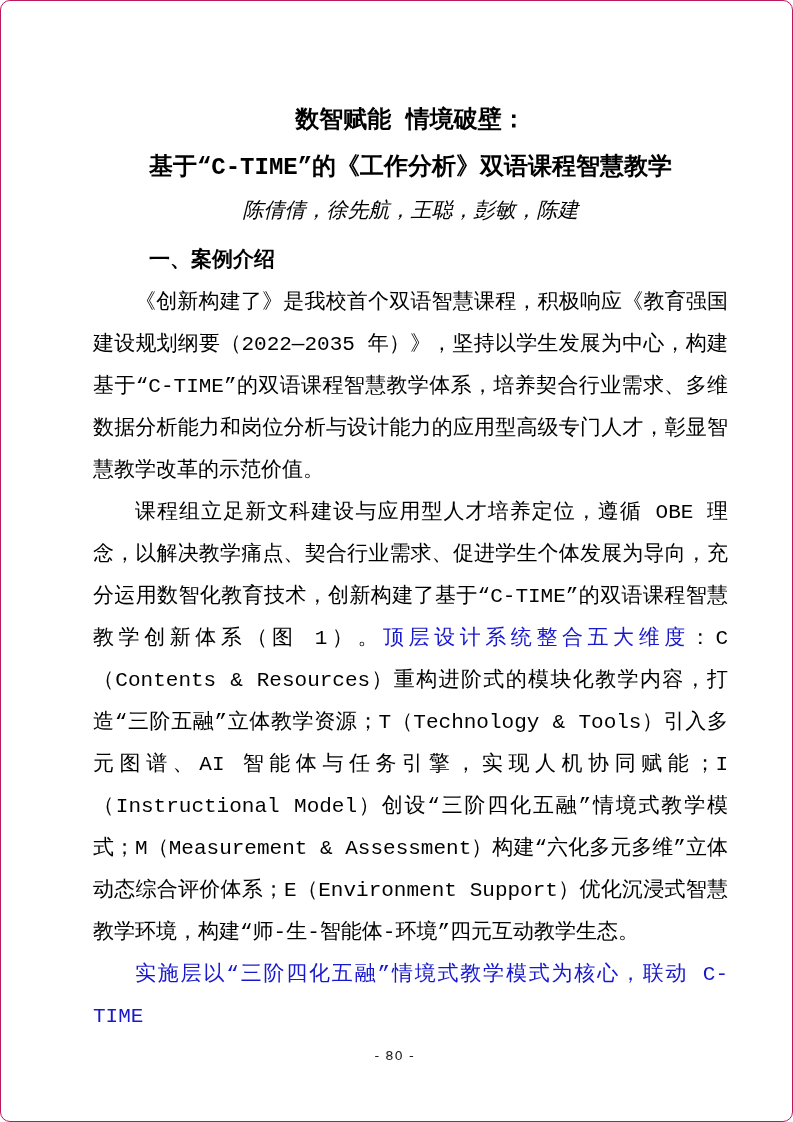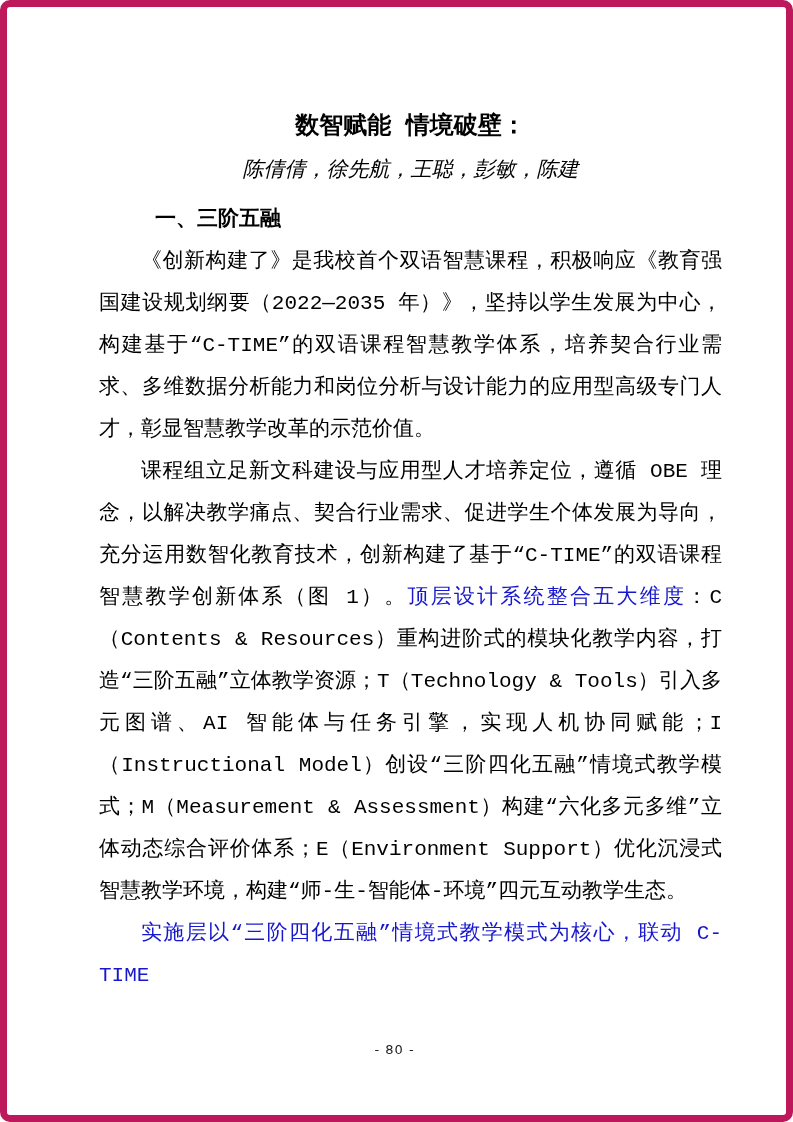--- a/index.html
+++ b/index.html
@@ -6,21 +6,21 @@
     margin: 0;
     padding: 0;
     background: #ffffff;
   }
   .page {
     position: relative;
     width: 793px;
     height: 1122px;
     box-sizing: border-box;
     background: #ffffff;
-    border: 7px solid #be185d;
+    border: 1px solid #be185d;
     border-radius: 10px;
     padding: 96px 64px 0 92px;
     font-family: "Liberation Mono", "DejaVu Sans Mono", monospace;
     color: #000000;
     overflow: hidden;
   }
   .title {
     margin: 0;
     font-size: 24px;
     line-height: 47px;
@@ -63,25 +63,26 @@
     letter-spacing: 1px;
   }
 </style>
 </head>
 <body>
 
 <div class="page">
 
   <h1 class="title">
     <span class="title-line">数智赋能 情境破壁：</span>
+    <span class="title-line">基于“C-TIME”的《工作分析》双语课程智慧教学</span>
   </h1>
 
   <div class="authors">陈倩倩，徐先航，王聪，彭敏，陈建</div>
 
-  <h2 class="section-heading">一、三阶五融</h2>
+  <h2 class="section-heading">一、案例介绍</h2>
 
   <p class="para"><span>《创新构建了》是我校</span><span class="b">首个双语智慧课程</span><span>，积极响应《教育强国建设规划纲要（2022—2035 年）》，坚持以学生发展为中心，构建基</span><span class="b">于“C-TIME”的双语课程智慧教学体系，</span><span>培养</span><span class="b">契合行业需求、多维数据分析能力和岗位分析与设计能力的应用型高级专门人才</span><span>，彰显智慧教学改革的示范价值。</span></p>
 
   <p class="para"><span>课程组立足新文科建设与应用型人才培养定位，遵循 OBE 理念，以解决教学痛点、契合行业需求、促进学生个体发展为导向，充分运用数智化教育技术，创新构建了</span><span class="b">基于“C-TIME”的双语课程智慧教学创新体系</span><span>（图 1）。</span><span class="b" style="color: rgb(23, 23, 205);">顶层设计系统整合五大维度</span><span>：C（Contents &amp; Resources）重构</span><span class="b">进阶式的模块化教学内容</span><span>，打造</span><span class="b">“三阶五融”立体教学资源</span><span>；T（Technology &amp; Tools）引入</span><span class="b">多元图谱、AI 智能体与任务引擎</span><span>，实现人机协同赋能；I（Instructional Model）创设</span><span class="b">“三阶四化五融”情境式教学模式</span><span>；M（Measurement &amp; Assessment）构建</span><span class="b">“六化多元多维”立体动态综合评价体系</span><span>；E（Environment Support）优化</span><span class="b">沉浸式智慧教学环境</span><span>，构建“师-生-智能体-环境”四元互动教学生态。</span></p>
 
   <p class="para"><span class="b" style="color: rgb(23, 23, 205);">实施层以“三阶四化五融”情境式教学模式为核心，联动 C-TIME</span></p>
 
   <div class="footer">- 80 -</div>
 
 </div>

